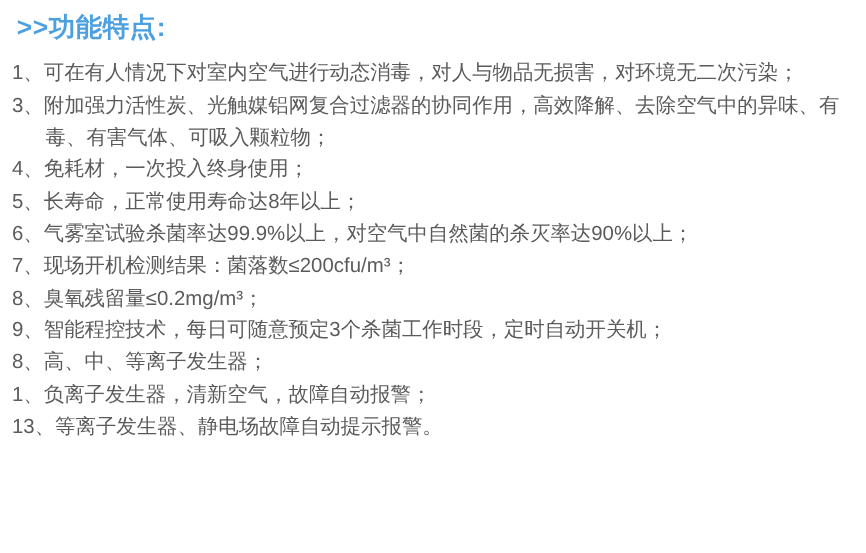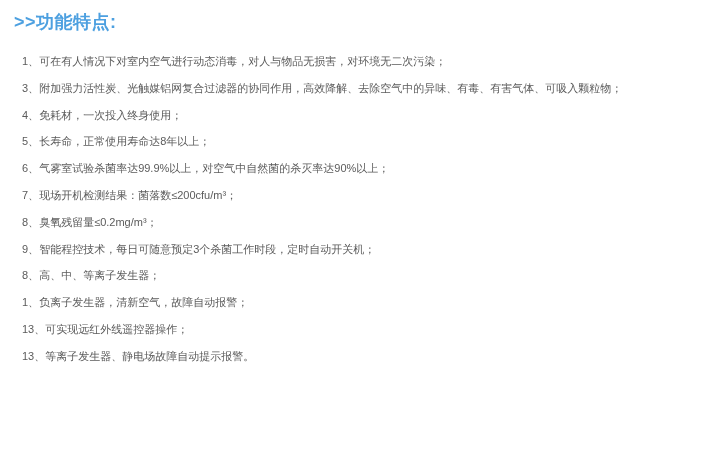--- a/index.html
+++ b/index.html
@@ -9,30 +9,29 @@
     height: 461px;
     background: var(--bg-color, #ffffff);
     font-family: "Liberation Sans", sans-serif;
     overflow: hidden;
   }
   .page {
     padding: 12px 12px 0 10px;
   }
   .title {
     color: var(--title-color, #4da0e0);
-    font-size: 18px;
+    font-size: 22px;
     font-weight: bold;
     line-height: 21px;
     margin: 0 0 15px 4px;
     letter-spacing: 0.5px;
   }
   .feature-list {
     color: var(--text-color, #5b5b5b);
-    font-size: 11px;
-    margin-left: 12px;
+    font-size: 17px;
   }
   .item {
     line-height: 26.8px;
     padding-left: 28px;
     text-indent: -28px;
     white-space: normal;
   }
   .num { white-space: nowrap; }
 </style>
 </head>
@@ -45,16 +44,15 @@
     <div class="item"><span class="num">1、</span><span class="text">可在有人情况下对室内空气进行动态消毒，对人与物品无损害，对环境无二次污染；</span></div>
     <div class="item"><span class="num">3、</span><span class="text">附加强力活性炭、光触媒铝网复合过滤器的协同作用，高效降解、去除空气中的异味、有毒、有害气体、可吸入颗粒物；</span></div>
     <div class="item"><span class="num">4、</span><span class="text">免耗材，一次投入终身使用；</span></div>
     <div class="item"><span class="num">5、</span><span class="text">长寿命，正常使用寿命达8年以上；</span></div>
     <div class="item"><span class="num">6、</span><span class="text">气雾室试验杀菌率达99.9%以上，对空气中自然菌的杀灭率达90%以上；</span></div>
     <div class="item"><span class="num">7、</span><span class="text">现场开机检测结果：菌落数≤200cfu/m³；</span></div>
     <div class="item"><span class="num">8、</span><span class="text">臭氧残留量≤0.2mg/m³；</span></div>
     <div class="item"><span class="num">9、</span><span class="text">智能程控技术，每日可随意预定3个杀菌工作时段，定时自动开关机；</span></div>
     <div class="item"><span class="num">8、</span><span class="text">高、中、等离子发生器；</span></div>
     <div class="item"><span class="num">1、</span><span class="text">负离子发生器，清新空气，故障自动报警；</span></div>
-    <div class="item"><span class="num">13、</span><span class="text">可实现远红外线遥控器操作；</span></div>
     <div class="item"><span class="num">13、</span><span class="text">等离子发生器、静电场故障自动提示报警。</span></div>
   </div>
 </div>
 
 </body></html>

